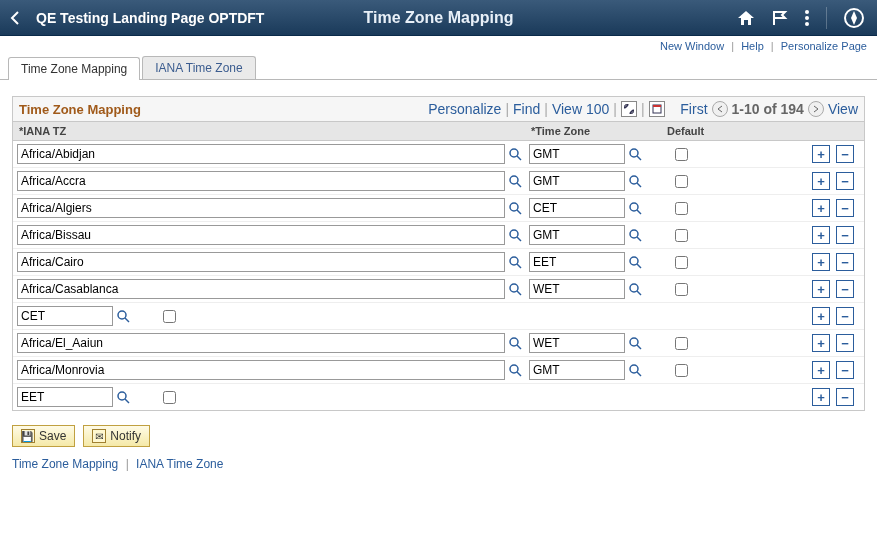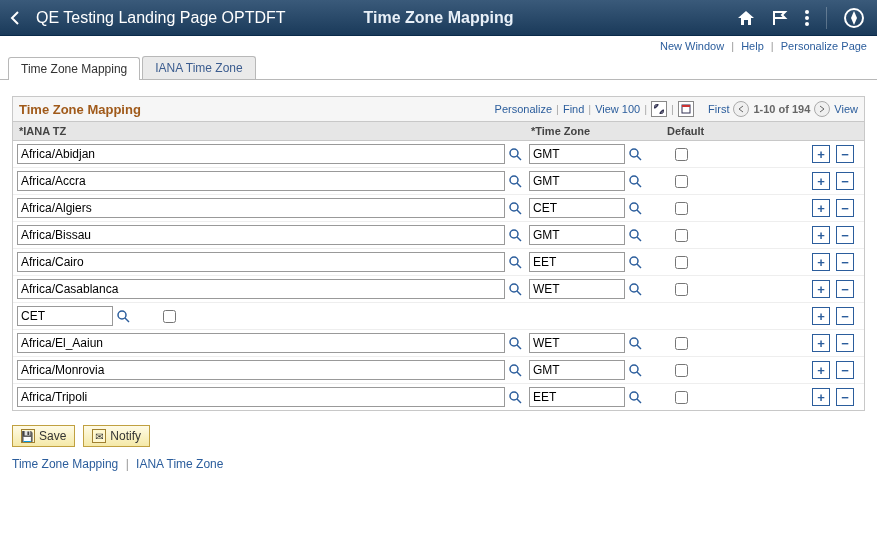--- a/index.html
+++ b/index.html
@@ -19,22 +19,22 @@
     align-items: center;
     color: #fff;
     position: relative;
   }
   .banner-back {
     width: 30px; height: 36px;
     display:flex; align-items:center; justify-content:center;
     cursor:pointer;
   }
   .banner-title {
-    font-weight: normal;
-    font-size: 16px;
+    font-weight: bold;
+    font-size: 14px;
     padding: 0 6px;
     white-space: nowrap;
   }
   .banner-center {
     position:absolute;
     left:0; right:0;
     text-align:center;
     font-size:16px;
     font-weight:bold;
     pointer-events:none;
@@ -111,21 +111,21 @@
   .grid-title {
     color: #a05a1a;
     font-weight: bold;
     font-size: 13px;
   }
   .grid-actions {
     margin-left:auto;
     display:flex;
     align-items:center;
     gap:4px;
-    font-size:11px;
+    font-size:14px;
     color:#666;
   }
   .grid-actions a { color:#2b5d9c; text-decoration:none; cursor:pointer; }
   .grid-actions .sep { color:#aaa; }
   .mini-icon {
     display:inline-flex; align-items:center; justify-content:center;
     width:16px; height:16px; border:1px solid #888;
     font-size:10px; background:#fff; cursor:pointer;
     color:#335;
   }
@@ -541,29 +541,20 @@
           </div>
           <div class="cell-def">
             <input type="checkbox" style="">
           </div>
           <div class="cell-act">
             <span class="rowbtn">+</span>
             <span class="rowbtn">−</span>
           </div>
         </div>
         <div class="grid-row">
-          <div class="cell-iana">
-            <input type="text" class="fld" value="Africa/Tripoli" style="">
-            <span class="lookup">
-              <svg width="14" height="14" viewBox="0 0 14 14">
-                <circle cx="6" cy="6" r="4" stroke="#2b5d9c" stroke-width="1.5" fill="none"></circle>
-                <path d="M9 9 L13 13" stroke="#2b5d9c" stroke-width="1.5"></path>
-              </svg>
-            </span>
-          </div>
           <div class="cell-tz">
             <input type="text" class="fld" value="EET" style="">
             <span class="lookup">
               <svg width="14" height="14" viewBox="0 0 14 14">
                 <circle cx="6" cy="6" r="4" stroke="#2b5d9c" stroke-width="1.5" fill="none"></circle>
                 <path d="M9 9 L13 13" stroke="#2b5d9c" stroke-width="1.5"></path>
               </svg>
             </span>
           </div>
           <div class="cell-def">

